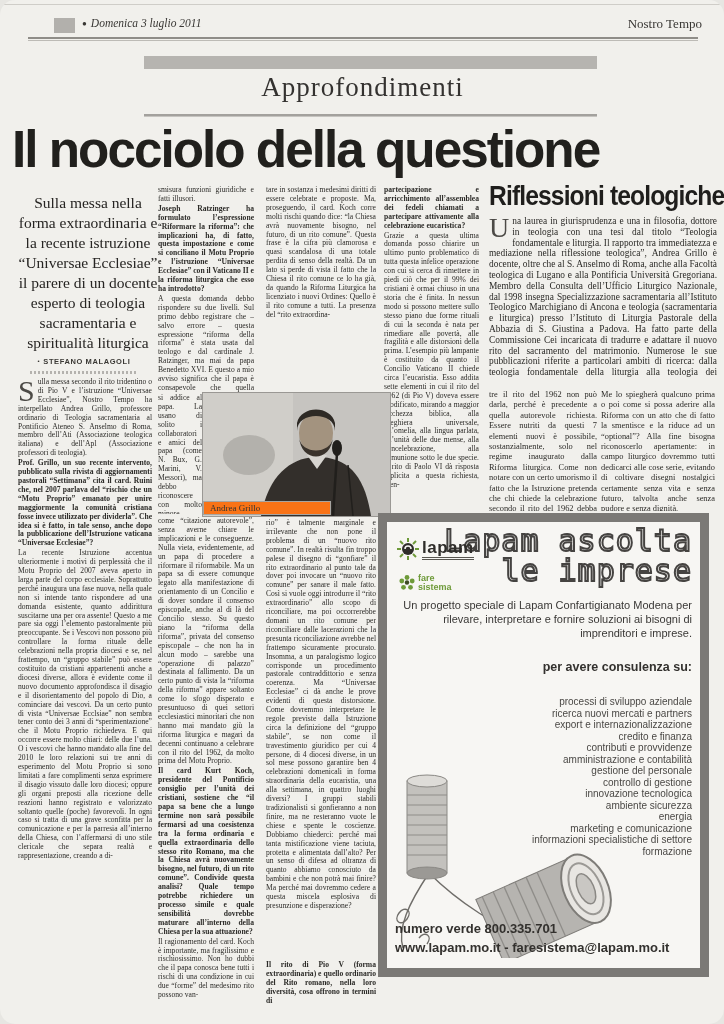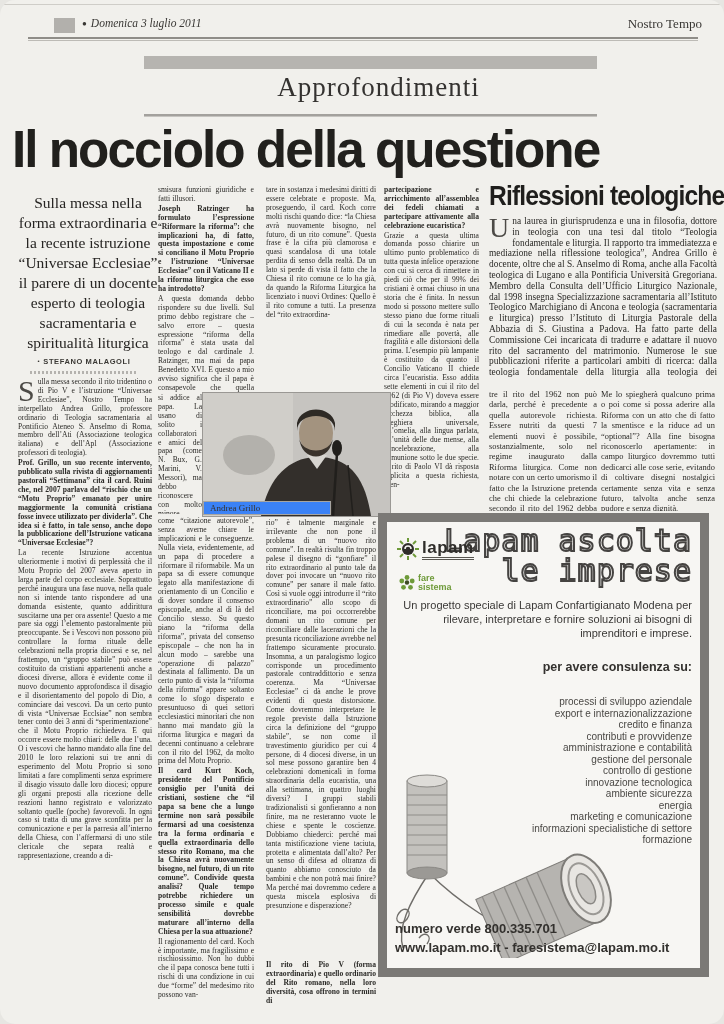--- a/index.html
+++ b/index.html
@@ -11,21 +11,21 @@
 
   
   .corner-box{left:54px;top:18px;width:21px;height:15px;background:#b2b0ac;}
   .date-line{left:82px;top:17px;font-style:italic;font-size:11.5px;color:#393734;}
   .date-line .blt{font-style:normal;font-size:8px;vertical-align:1px;margin-right:4px;}
   .masthead{right:22px;top:16px;font-size:13px;color:#393734;}
   .hrule{left:28px;top:37px;width:670px;height:4px;border-top:2px solid #8f8d88;border-bottom:1px solid #bdbbb6;}
 
   
   .sbar{left:144px;top:56px;width:453px;height:13px;background:#b6b4b0;}
-  .stitle{left:152px;top:72px;width:453px;text-align:center;font-size:27px;letter-spacing:1px;color:#343230;}
+  .stitle{left:136px;top:72px;width:453px;text-align:center;font-size:27px;letter-spacing:1px;color:#343230;}
   .srule{left:144px;top:114px;width:453px;height:3px;border-top:2px solid #a3a19d;border-bottom:1px solid #c6c4c0;}
 
   .headline{left:12px;top:119px;width:710px;font-family:"Liberation Sans",sans-serif;font-weight:700;
             font-size:52px;letter-spacing:-2px;color:#21201d;white-space:nowrap;
             transform:scaleX(.985);transform-origin:left top;}
 
   .standfirst{left:18px;top:193px;width:140px;font-size:15.5px;line-height:20px;color:#262422;text-align:center;}
   .byline{left:14px;top:357px;width:140px;text-align:center;font-family:"Liberation Sans",sans-serif;
           font-weight:700;font-size:7.5px;letter-spacing:.6px;color:#3a3834;}
   .byline .blt{font-size:6px;vertical-align:1px;margin-right:3px;}
@@ -42,21 +42,21 @@
   .c2b{left:158px;top:394px;width:44px;height:120px;}
   .c2c{left:158px;top:517px;width:96px;height:486px;}
   .c3a{left:266px;top:186px;width:110px;height:206px;}
   .c3c{left:266px;top:519px;width:110px;height:440px;}
   .c3q{left:266px;top:961px;width:110px;height:46px;}
   .c4{left:384px;top:186px;width:95px;height:322px;}
 
   
   .photo{left:203px;top:393px;width:187px;height:123px;background:#c6c4c0;outline:1px solid #9a9894;}
   .photo svg{display:block;}
-  .caption{position:absolute;left:0;bottom:1px;width:128px;height:14px;background:#3b82f6;
+  .caption{position:absolute;left:0;bottom:1px;width:128px;height:14px;background:#f97316;
            border:1px solid #a7a5a1;font-size:9px;line-height:12px;padding-left:6px;color:#34322f;}
 
   
   .sb-title{left:489px;top:180px;width:232px;font-family:"Liberation Sans",sans-serif;font-weight:700;
             font-size:28px;letter-spacing:-1px;color:#1f1e1c;white-space:nowrap;
             transform:scaleX(.88);transform-origin:left top;}
   .sb-body{left:489px;top:216px;width:228px;height:163px;font-size:9.4px;line-height:10.8px;
            text-align:justify;color:#2b2a27;overflow:hidden;}
   .sb-body .dropcap{font-size:28px;line-height:24px;}
   .c5{left:489px;top:390px;width:108px;height:121px;font-size:8.4px;line-height:10.4px;}
@@ -202,20 +202,21 @@
         <div>fare</div>
         <div>sistema</div>
       </span>
     </div>
     <div class="ad-intro">Un progetto speciale di Lapam Confartigianato Modena per rilevare, interpretare e fornire soluzioni ai bisogni di imprenditori e imprese.</div>
     <div class="ad-cta">
       <div>per avere consulenza su:</div>
     </div>
     <div class="ad-svcs">
       <div>processi di sviluppo aziendale</div>
+      <div>ricerca nuovi mercati e partners</div>
       <div>export e internazionalizzazione</div>
       <div>credito e finanza</div>
       <div>contributi e provvidenze</div>
       <div>amministrazione e contabilità</div>
       <div>gestione del personale</div>
       <div>controllo di gestione</div>
       <div>innovazione tecnologica</div>
       <div>ambiente sicurezza</div>
       <div>energia</div>
       <div>marketing e comunicazione</div>

